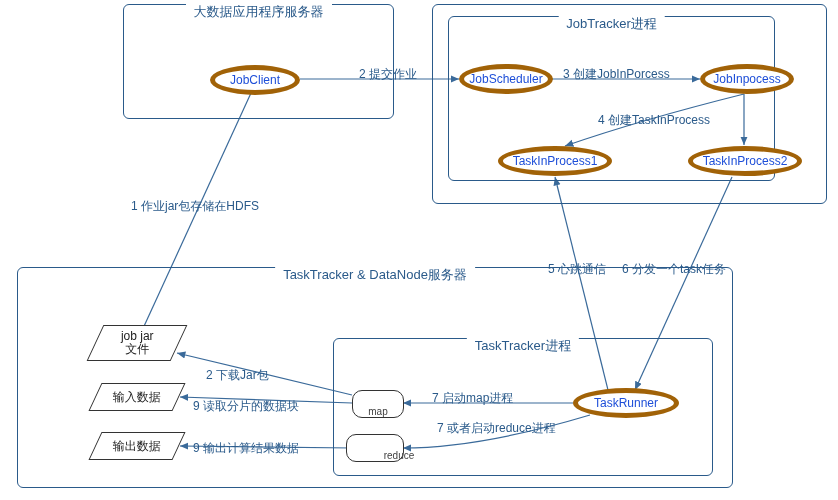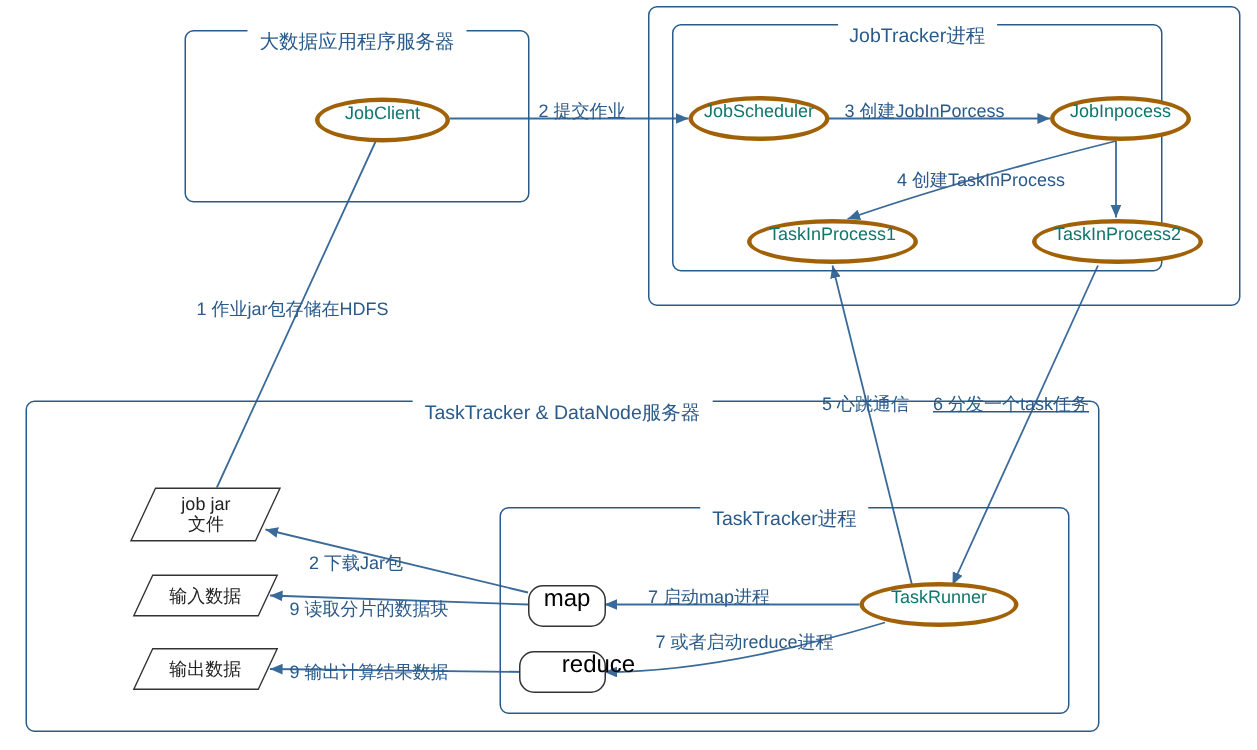--- a/index.html
+++ b/index.html
@@ -28,26 +28,27 @@
     left: 50%;
     transform: translateX(-50%);
     white-space: nowrap;
     padding: 0 8px;
     color: #2a5a8a;
     font-size: 13px;
     background: #fff;
   }
   .ellipse {
     position: absolute;
-    border: 3px solid #a16207;
+    border: 5px solid #a16207;
     border-radius: 50%;
     display: flex;
+    align-items: center;
     justify-content: center;
     font-size: 12px;
-    color: #0f766e;
+    color: #1d4ed8;
     background: #fff;
     white-space: nowrap;
   }
   .parallelogram {
     position: absolute;
     border: 1px solid #333;
     transform: skewX(-25deg);
     display: flex;
     align-items: center;
     justify-content: center;
@@ -57,25 +58,25 @@
     transform: skewX(25deg);
     font-size: 12px;
     text-align: center;
     color: #222;
   }
   .rounded-rect {
     position: absolute;
     border: 1px solid #333;
     border-radius: 10px;
     display: flex;
-    align-items: flex-start;
+    align-items: flex-end;
     justify-content: center;
-    font-size: 16px;
+    font-size: 10px;
     background: #fff;
-    color: #000000;
+    color: #404040;
   }
   .edge-label {
     position: absolute;
     font-size: 12px;
     color: #2a5a8a;
     white-space: nowrap;
   }
   svg.arrows {
     position: absolute;
     top: 0; left: 0;
@@ -110,21 +111,21 @@
 
   <path d="M590 415 Q 480 448 403 448" stroke="#3a6a9a" stroke-width="1.2" fill="none" marker-end="url(#ah)"></path>
 
   <line x1="352" y1="395" x2="177" y2="353" stroke="#3a6a9a" stroke-width="1.2" marker-end="url(#ah)"></line>
 
   <line x1="352" y1="403" x2="180" y2="397" stroke="#3a6a9a" stroke-width="1.2" marker-end="url(#ah)"></line>
 
   <line x1="352" y1="448" x2="180" y2="446" stroke="#3a6a9a" stroke-width="1.2" marker-end="url(#ah)"></line>
 </svg>
 
-<div class="server-box" style="left:123px; top:20px; width:230px; height:115px;">
+<div class="server-box" style="left:123px; top:4px; width:271px; height:115px;">
   <div class="box-title">大数据应用程序服务器</div>
 </div>
 <div class="ellipse" style="left:210px; top:65px; width:90px; height:30px;">
   <span>JobClient</span>
 </div>
 
 <div class="server-box" style="left:432px; top:4px; width:395px; height:200px;">
   <div class="process-box" style="left:15px; top:11px; width:327px; height:165px;">
     <div class="box-title">JobTracker进程</div>
   </div>
@@ -170,18 +171,18 @@
 </div>
 <div class="ellipse" style="left:573px; top:388px; width:106px; height:30px;">
   <span>TaskRunner</span>
 </div>
 
 <div class="edge-label" style="left:131px; top:198px;">1 作业jar包存储在HDFS</div>
 <div class="edge-label" style="left:359px; top:66px;">2 提交作业</div>
 <div class="edge-label" style="left:563px; top:66px;">3 创建JobInPorcess</div>
 <div class="edge-label" style="left:598px; top:112px;">4 创建TaskInProcess</div>
 <div class="edge-label" style="left:548px; top:261px;">5 心跳通信</div>
-<div class="edge-label" style="left:622px; top:261px;text-decoration:underline;">6 分发一个task任务</div>
+<div class="edge-label" style="left:622px; top:261px;">6 分发一个task任务</div>
 <div class="edge-label" style="left:432px; top:390px;">7 启动map进程</div>
 <div class="edge-label" style="left:425px; top:420px;margin-left:12px;">7 或者启动reduce进程</div>
 <div class="edge-label" style="left:206px; top:367px;">2 下载Jar包</div>
 <div class="edge-label" style="left:193px; top:398px;">9 读取分片的数据块</div>
 <div class="edge-label" style="left:193px; top:440px;">9 输出计算结果数据</div>
 
 </body></html>

